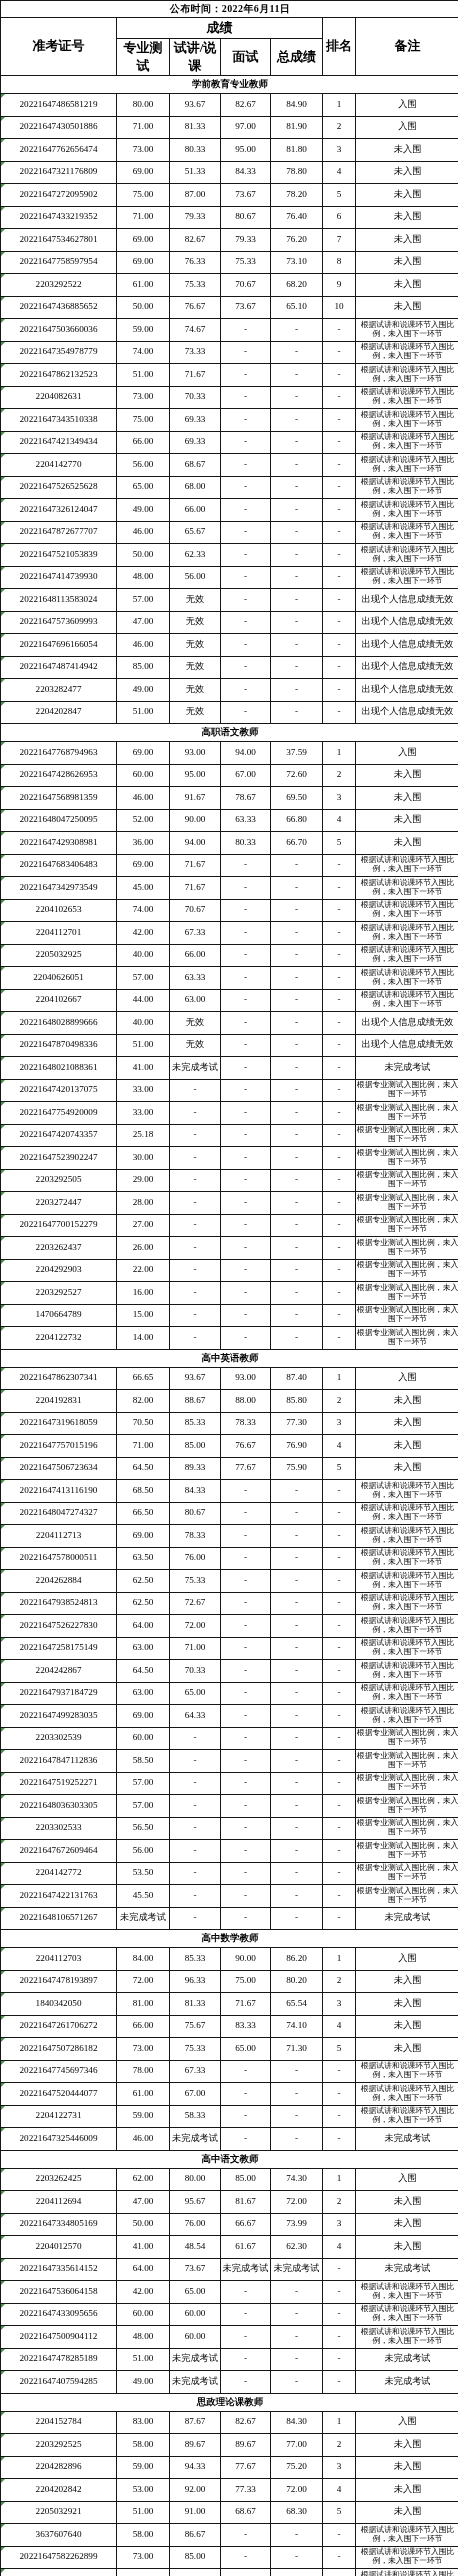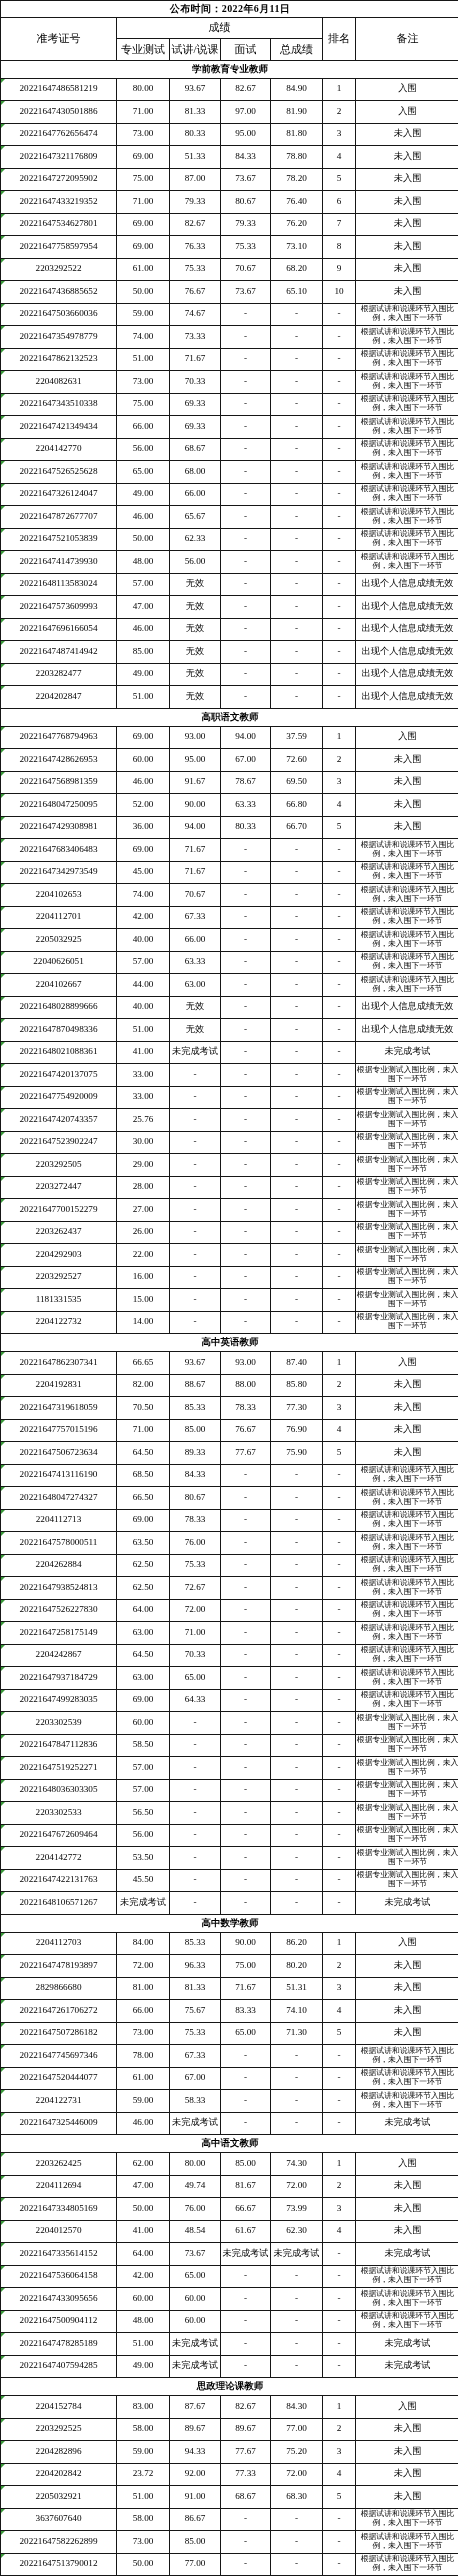--- a/index.html
+++ b/index.html
@@ -20,21 +20,21 @@
     vertical-align: middle;
     overflow: hidden;
     background: #fff;
   }
   tr.title-row th {
     height: 15.5px;
     font-size: 10px;
     font-weight: bold;
     letter-spacing: 0.4px;
   }
-  thead th { font-weight: normal; font-size: 11px; }
+  thead th { font-weight: bold; font-size: 13px; }
   tr.hrow th { height: 20.5px; }
   th.hl { background: var(--hl, #c7e1c4); }
   tr.section-row td {
     height: 17px;
     font-weight: bold;
     font-size: 9.5px;
     background: #fff;
   }
   tr.data-row td {
     height: 21.5px;
@@ -542,21 +542,21 @@
     <td>33.00</td>
     <td>-</td>
     <td>-</td>
     <td>-</td>
     <td>-</td>
     <td class="remark small">根据专业测试入围比例，未入围下一环节</td>
   </tr>
 
   <tr class="data-row">
     <td class="idcell">20221647420743357</td>
-    <td>25.76</td>
+    <td>25.18</td>
     <td>-</td>
     <td>-</td>
     <td>-</td>
     <td>-</td>
     <td class="remark small">根据专业测试入围比例，未入围下一环节</td>
   </tr>
 
   <tr class="data-row">
     <td class="idcell">20221647523902247</td>
     <td>30.00</td>
@@ -621,21 +621,21 @@
     <td class="idcell">2203292527</td>
     <td>16.00</td>
     <td>-</td>
     <td>-</td>
     <td>-</td>
     <td>-</td>
     <td class="remark small">根据专业测试入围比例，未入围下一环节</td>
   </tr>
 
   <tr class="data-row">
-    <td class="idcell">1181331535</td>
+    <td class="idcell">1470664789</td>
     <td>15.00</td>
     <td>-</td>
     <td>-</td>
     <td>-</td>
     <td>-</td>
     <td class="remark small">根据专业测试入围比例，未入围下一环节</td>
   </tr>
 
   <tr class="data-row">
     <td class="idcell">2204122732</td>
@@ -919,25 +919,25 @@
     <td class="idcell">20221647478193897</td>
     <td>72.00</td>
     <td>96.33</td>
     <td>75.00</td>
     <td>80.20</td>
     <td>2</td>
     <td class="remark">未入围</td>
   </tr>
 
   <tr class="data-row">
-    <td class="idcell">2829866680</td>
+    <td class="idcell">1840342050</td>
     <td>81.00</td>
     <td>81.33</td>
     <td>71.67</td>
-    <td>51.31</td>
+    <td>65.54</td>
     <td>3</td>
     <td class="remark">未入围</td>
   </tr>
 
   <tr class="data-row">
     <td class="idcell">20221647261706272</td>
     <td>66.00</td>
     <td>75.67</td>
     <td>83.33</td>
     <td>74.10</td>
@@ -1005,21 +1005,21 @@
     <td>80.00</td>
     <td>85.00</td>
     <td>74.30</td>
     <td>1</td>
     <td class="remark">入围</td>
   </tr>
 
   <tr class="data-row">
     <td class="idcell">2204112694</td>
     <td>47.00</td>
-    <td>49.74</td>
+    <td>95.67</td>
     <td>81.67</td>
     <td>72.00</td>
     <td>2</td>
     <td class="remark">未入围</td>
   </tr>
 
   <tr class="data-row">
     <td class="idcell">20221647334805169</td>
     <td>50.00</td>
     <td>76.00</td>
@@ -1128,21 +1128,21 @@
     <td>59.00</td>
     <td>94.33</td>
     <td>77.67</td>
     <td>75.20</td>
     <td>3</td>
     <td class="remark">未入围</td>
   </tr>
 
   <tr class="data-row">
     <td class="idcell">2204202842</td>
-    <td>23.72</td>
+    <td>53.00</td>
     <td>92.00</td>
     <td>77.33</td>
     <td>72.00</td>
     <td>4</td>
     <td class="remark">未入围</td>
   </tr>
 
   <tr class="data-row">
     <td class="idcell">2205032921</td>
     <td>51.00</td>

